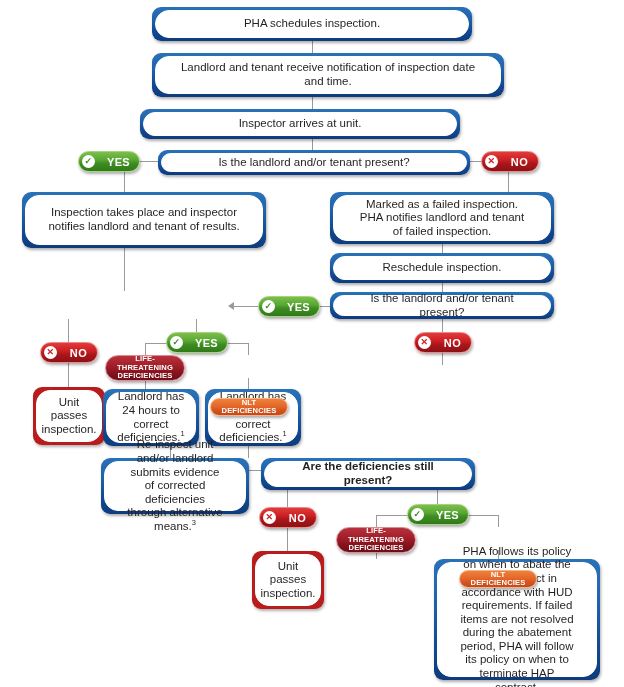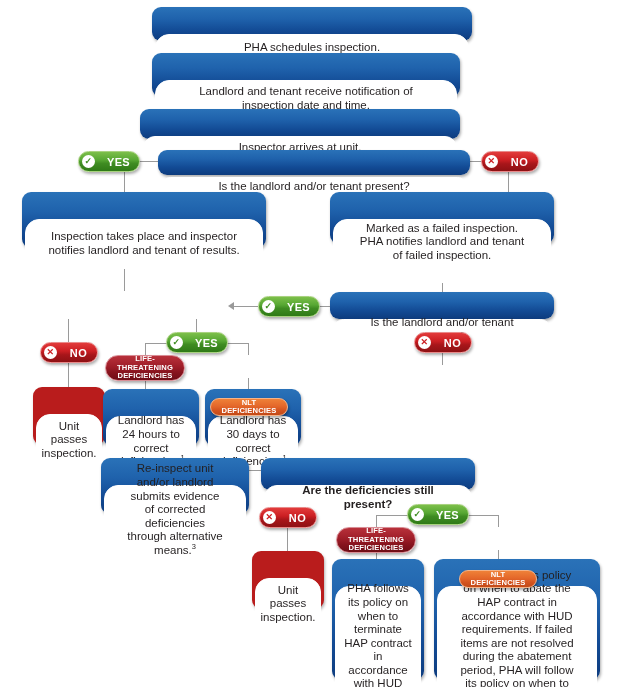--- a/index.html
+++ b/index.html
@@ -46,21 +46,20 @@
     border-radius:14px;
     border:1px solid #ffffff;
     display:flex;
     align-items:center;
     justify-content:center;
     text-align:center;
     color:#231f20;
     font-size:11.5px;
     line-height:13.6px;
     padding:2px 20px;
-    margin-top:24px;
   }
   .box.green{
     background:#b91c1c;
     padding:3px;
     box-shadow:1px 2px 3px rgba(0,0,0,0.3);
   }
   .box.green > .inner{border:1px solid #ffffff;}
 
   
   .pill{
@@ -174,40 +173,43 @@
   <div class="line h" style="left:376px;top:515px;width:122px;"></div>
   <div class="line v" style="left:376px;top:515px;height:12px;"></div>
   <div class="line v" style="left:498px;top:515px;height:12px;"></div>
   <div class="line v" style="left:376px;top:553px;height:6px;"></div>
   <div class="line v" style="left:498px;top:550px;height:9px;"></div>
 
   <div class="box" style="left:152px;top:7px;width:320px;height:34px;">
     <div class="inner">PHA schedules inspection.</div>
   </div>
 
-  <div class="box" style="left:152px;top:53px;width:308px;height:44px;">
+  <div class="box" style="left:152px;top:53px;width:352px;height:44px;">
     <div class="inner">Landlord and tenant receive notification of inspection date and time.</div>
   </div>
 
   <div class="box" style="left:140px;top:109px;width:320px;height:30px;">
     <div class="inner">Inspector arrives at unit.</div>
   </div>
 
   <div class="box" style="left:158px;top:150px;width:312px;height:25px;">
     <div class="inner">Is the landlord and/or tenant present?</div>
   </div>
 
   <div class="box" style="left:22px;top:192px;width:244px;height:56px;">
     <div class="inner">Inspection takes place and inspector notifies landlord and tenant of results.</div>
   </div>
 
   <div class="box" style="left:330px;top:192px;width:224px;height:52px;">
     <div class="inner">Marked as a failed inspection. PHA notifies landlord and tenant of failed inspection.</div>
   </div>
 
+  <div class="box" style="left:330px;top:253px;width:224px;height:30px;">
+    <div class="inner">Reschedule inspection.</div>
+  </div>
 
   <div class="box" style="left:330px;top:292px;width:224px;height:27px;">
     <div class="inner">Is the landlord and/or tenant present?</div>
   </div>
 
 
 
   <div class="box green" style="left:33px;top:387px;width:72px;height:58px;">
     <div class="inner">Unit passes inspection.</div>
   </div>
@@ -231,23 +233,20 @@
   </div>
 
   <div class="box" style="left:261px;top:458px;width:214px;height:32px;font-weight:bold;">
     <div class="inner">Are the deficiencies still present?</div>
   </div>
 
   <div class="box green" style="left:252px;top:551px;width:72px;height:58px;">
     <div class="inner">Unit passes inspection.</div>
   </div>
 
-  <div class="box" style="left:332px;top:559px;width:92px;height:121px;">
-    <div class="inner">PHA follows its policy on when to terminate HAP contract in accordance with HUD requirements.</div>
-  </div>
 
   <div class="box" style="left:434px;top:559px;width:166px;height:121px;">
     <div class="inner">PHA follows its policy on when to abate the HAP contract in accordance with HUD requirements. If failed items are not resolved during the abatement period, PHA will follow its policy on when to terminate HAP contract.</div>
   </div>
 
   <div class="pill yes" style="left:78px;top:151px;">
     <span class="glyph">✓</span>
     <span class="ptxt">YES</span>
   </div>
 

